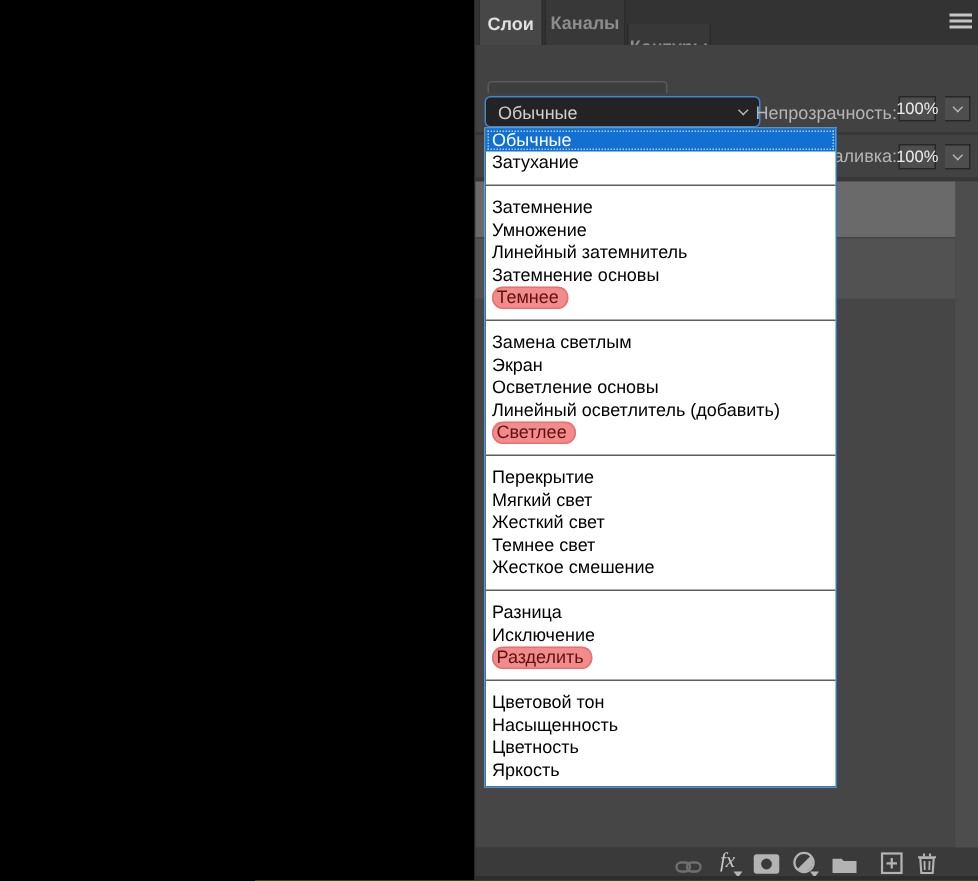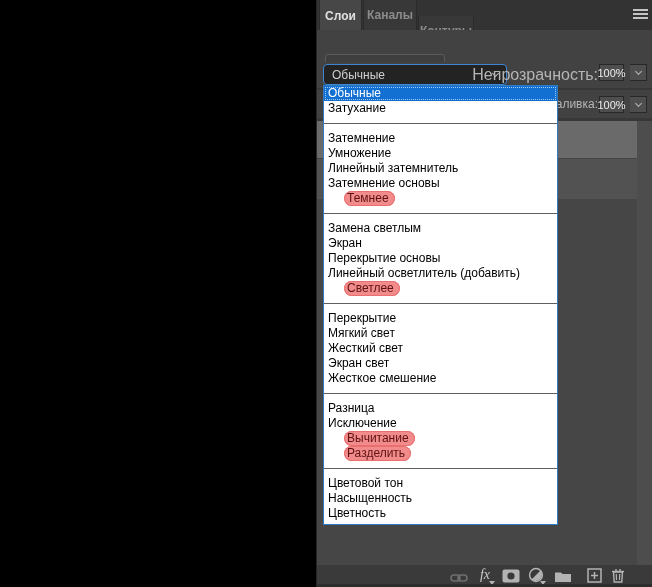--- a/index.html
+++ b/index.html
@@ -29,21 +29,21 @@
   .ficon{position:absolute;top:38px;width:20px;height:18px;display:flex;align-items:center;justify-content:center;cursor:pointer;}
   .toggle{position:absolute;left:320px;top:33px;width:13px;height:26px;border-radius:7px;background:#2b2b2b;cursor:pointer;}
   .toggle .ball{position:absolute;left:2px;top:2px;width:9px;height:9px;border-radius:50%;background:#f2f2f2;}
 
   
   .blend-row{position:absolute;left:0;top:62px;width:336px;height:26px;background:#424242;}
   .blend-select{position:absolute;left:6px;top:2px;width:184px;height:21px;background:#232323;
                 border:1px solid #3f86d2;border-radius:4px;display:flex;align-items:center;padding:0 8px;cursor:pointer;}
   .blend-select .lbl{font-size:12px;color:#cfcfcf;flex:1;}
   .opacity-label{position:absolute;left:192px;top:0;width:89px;height:26px;display:flex;align-items:center;justify-content:flex-end;
-                 font-size:16px;color:#b5b5b5;}
+                 font-size:12px;color:#b5b5b5;}
   .num-field{position:absolute;top:2px;width:25px;height:17px;background:#4e4e4e;border:1px solid #272727;
              display:flex;align-items:center;justify-content:center;font-size:11px;color:#ececec;}
   .num-chev{position:absolute;top:2px;width:17px;height:17px;background:#4e4e4e;border:1px solid #272727;border-left:none;
             display:flex;align-items:center;justify-content:center;cursor:pointer;}
 
   
   .fill-row{position:absolute;left:0;top:88px;width:336px;height:30px;background:#424242;border-top:2px solid #383838;}
   .fill-label{position:absolute;left:192px;top:0;width:89px;height:28px;display:flex;align-items:center;justify-content:flex-end;
               font-size:12px;color:#b5b5b5;}
   .fill-row .num-field,.fill-row .num-chev{top:6px;}
@@ -64,21 +64,21 @@
        position:absolute;right:0;bottom:-2px;}
 
   
   .menu{position:absolute;left:6px;top:85px;width:235px;background:#ffffff;border:1px solid #2e7bc4;
         padding-bottom:3px;z-index:50;}
   .menu-item{height:15px;line-height:15px;font-size:12px;color:#000;padding-left:4px;white-space:nowrap;cursor:pointer;}
   .menu-item.selected{background:#1170d2;color:#fff;outline:1px dotted #a8cdf0;outline-offset:-2px;}
   .menu-sep{height:15px;position:relative;}
   .menu-sep::after{content:'';position:absolute;left:0;right:0;top:7px;border-top:1px solid #5f5f5f;}
   .flag{display:inline-block;background:#f28b8b;box-shadow:inset 0 0 0 1px #ea7070;border-radius:8px;
-        padding:0 6px 0 3px;margin-left:16px;color:#5e1212;}
+        padding:0 6px 0 3px;margin-left:0;color:#5e1212;}
 
   svg{display:block;}
 </style>
 </head>
 <body>
 
 <div id="stage">
 
   <div style="position:absolute;left:0;top:0;width:316px;height:587px;background:#000;"></div>
 
@@ -225,34 +225,34 @@
         <div class="menu-item">Затухание</div>
         <div class="menu-sep"></div>
         <div class="menu-item">Затемнение</div>
         <div class="menu-item">Умножение</div>
         <div class="menu-item">Линейный затемнитель</div>
         <div class="menu-item">Затемнение основы</div>
         <div class="menu-item"><span class="flag">Темнее</span></div>
         <div class="menu-sep"></div>
         <div class="menu-item">Замена светлым</div>
         <div class="menu-item">Экран</div>
-        <div class="menu-item">Перекрытие основы</div>
+        <div class="menu-item">Осветление основы</div>
         <div class="menu-item">Линейный осветлитель (добавить)</div>
         <div class="menu-item"><span class="flag">Светлее</span></div>
         <div class="menu-sep"></div>
         <div class="menu-item">Перекрытие</div>
         <div class="menu-item">Мягкий свет</div>
         <div class="menu-item">Жесткий свет</div>
-        <div class="menu-item">Экран свет</div>
+        <div class="menu-item">Темнее свет</div>
         <div class="menu-item">Жесткое смешение</div>
         <div class="menu-sep"></div>
         <div class="menu-item">Разница</div>
         <div class="menu-item">Исключение</div>
-        <div class="menu-item"><span class="flag">Вычитание</span></div>
         <div class="menu-item"><span class="flag">Разделить</span></div>
         <div class="menu-sep"></div>
         <div class="menu-item">Цветовой тон</div>
         <div class="menu-item">Насыщенность</div>
         <div class="menu-item">Цветность</div>
+        <div class="menu-item">Яркость</div>
       </div>
 
   </div>
 </div>
 
 </body></html>

